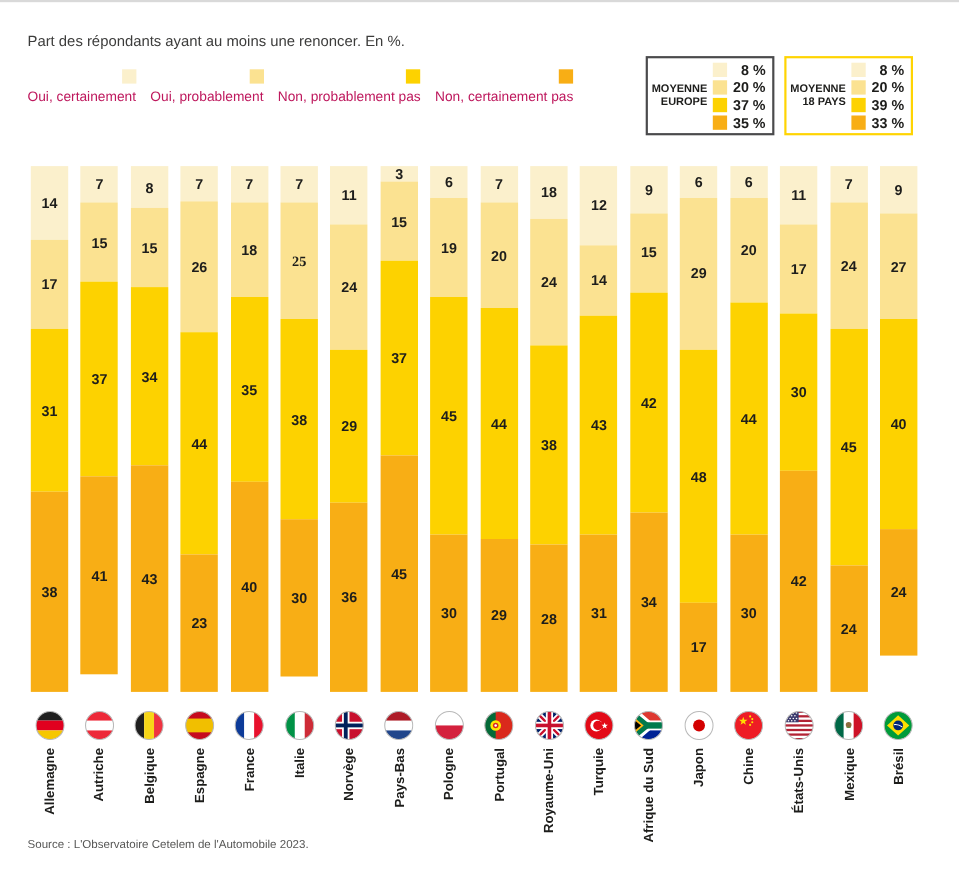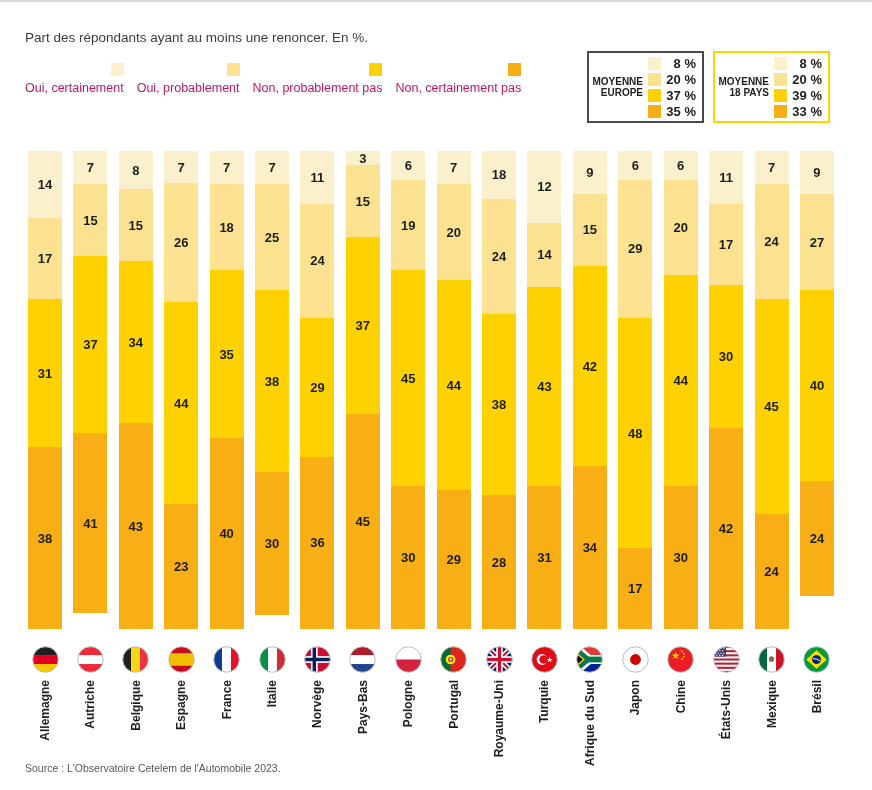--- a/index.html
+++ b/index.html
@@ -265,21 +265,21 @@
           </svg></div>
         <div class="clabel-wrap">
           <span class="clabel">France</span>
         </div>
       </div>
       <div class="col">
         <div class="bar">
           <div class="seg" style="height: 33.46px; background: rgb(251, 240, 204);">
             <span class="seg-label">7</span>
           </div>
-          <div class="seg" style="height: 106px; background: rgb(251, 226, 145);">
+          <div class="seg" style="height: 106px; background: rgb(251, 226, 145); font-family: Liberation Serif, serif;">
             <span class="seg-label">25</span>
           </div>
           <div class="seg" style="height: 181.64px; background: rgb(253, 210, 0);">
             <span class="seg-label">38</span>
           </div>
           <div class="seg" style="height: 143.4px; background: rgb(248, 174, 21);">
             <span class="seg-label">30</span>
           </div>
         </div>
         <div class="flag"><svg width="27" height="27" viewBox="0 0 28 28">

